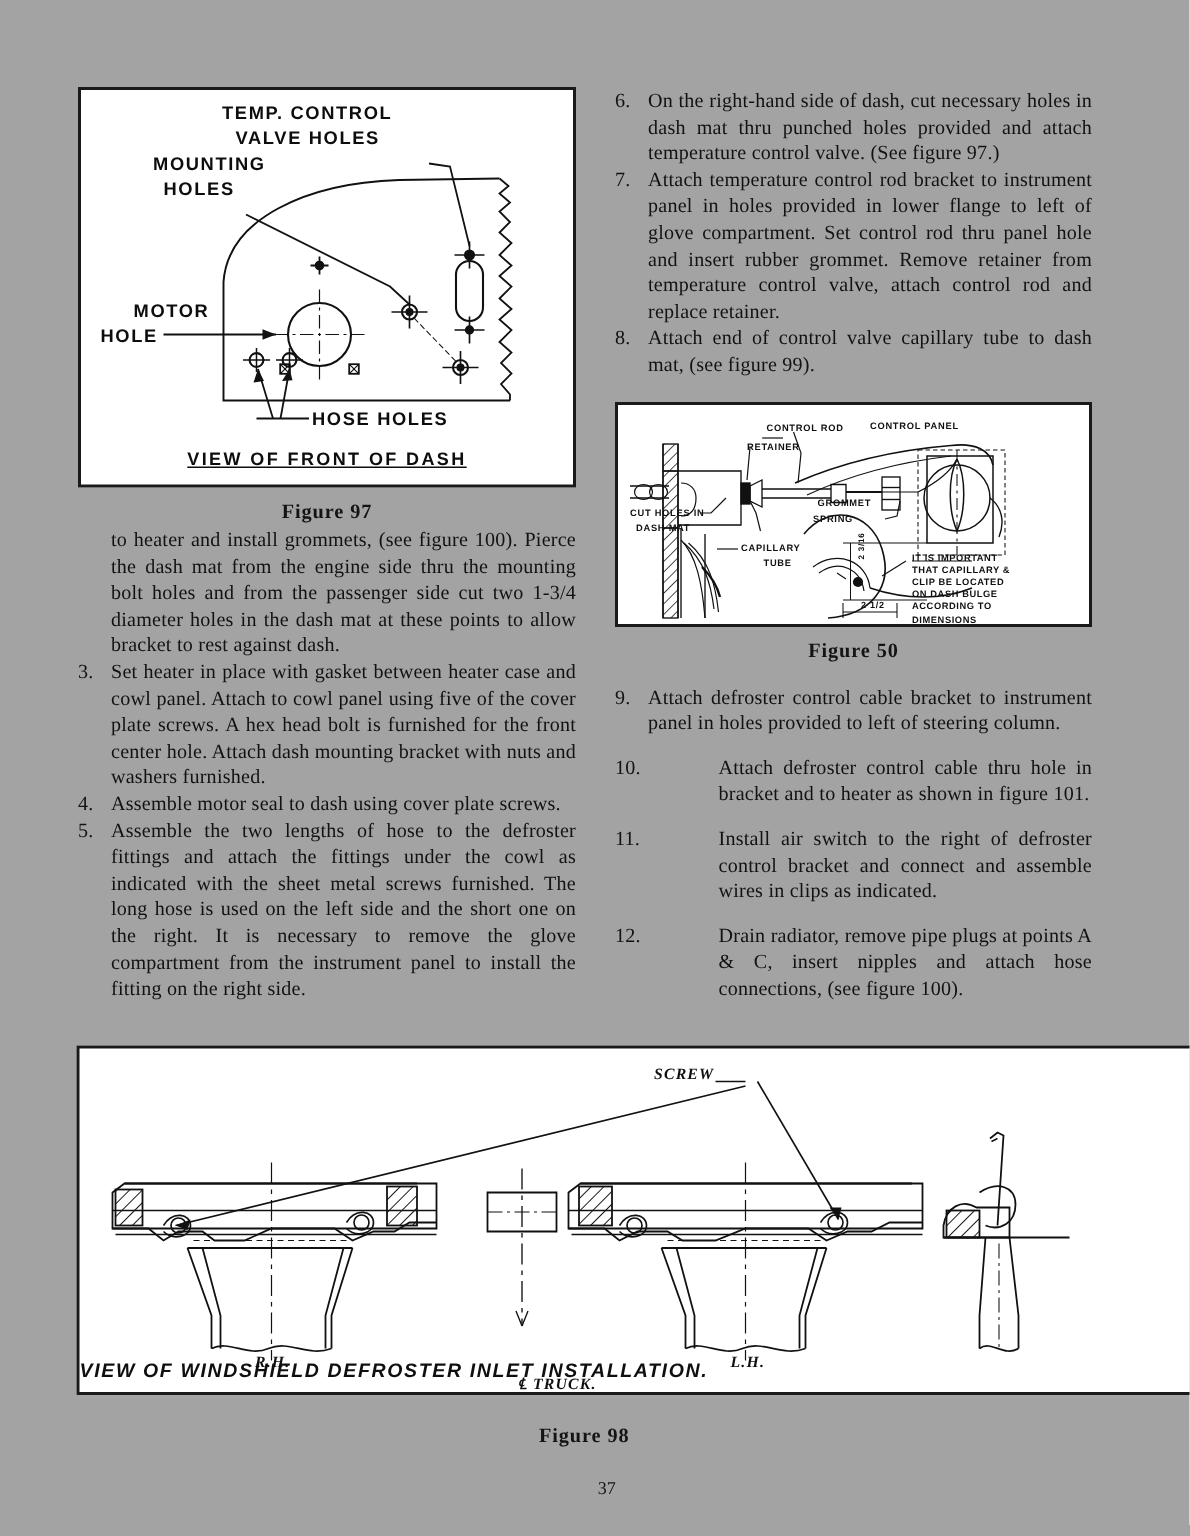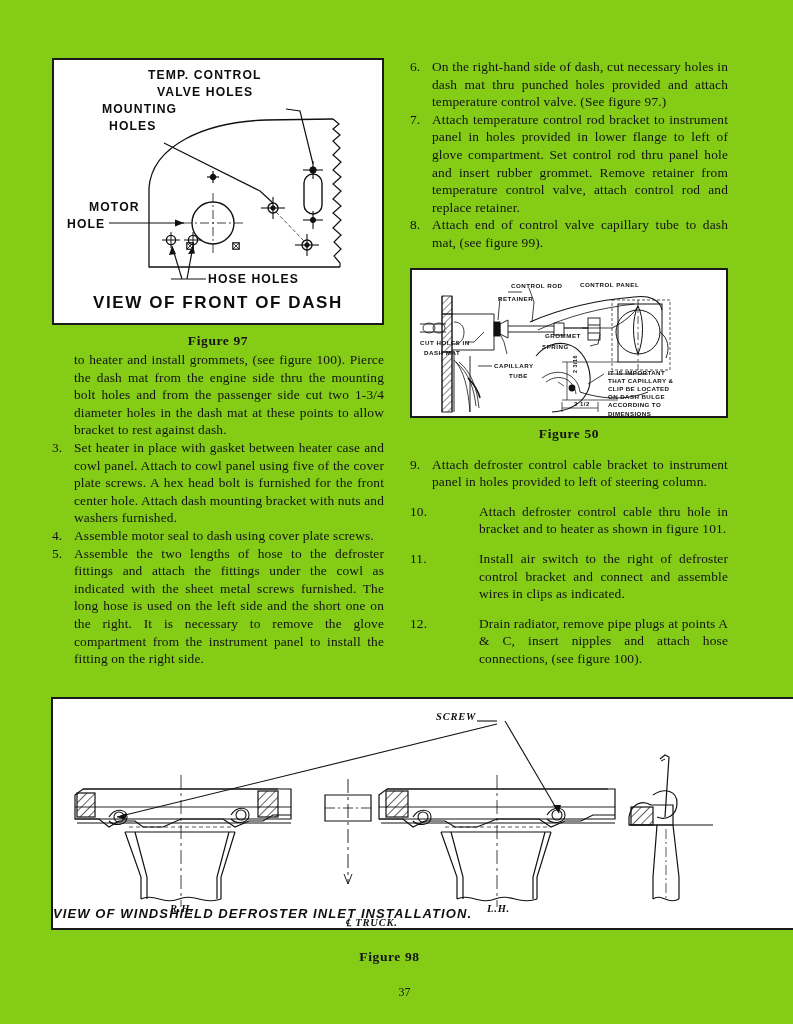--- a/index.html
+++ b/index.html
@@ -11,21 +11,21 @@
     width: 793px;
     height: 1024px;
     position: relative;
     font-family: "Liberation Serif", serif;
     color: #111111;
     overflow: hidden;
   }
   .page {
     position: absolute;
     inset: 0;
-    background: #84cc16;
+    background: #a3a3a3;
   }
 
   
   .col-left {
     position: absolute;
     left: 52px;
     top: 58px;
     width: 332px;
   }
   .col-right {
@@ -96,23 +96,24 @@
     white-space: nowrap;
     line-height: 14px;
   }
   .fig97-bottom {
     position: absolute;
     left: 0; right: 0;
     bottom: 10px;
     text-align: center;
     font-family: "Liberation Sans", sans-serif;
     font-weight: bold;
-    font-size: 17px;
+    font-size: 12px;
     letter-spacing: 1.6px;
     color: #0d0d0d;
+    text-decoration: underline;
   }
 
   
   .fig99-label {
     position: absolute;
     font-family: "Liberation Sans", sans-serif;
     font-weight: bold;
     font-size: 6.2px;
     letter-spacing: 0.5px;
     color: #101010;

